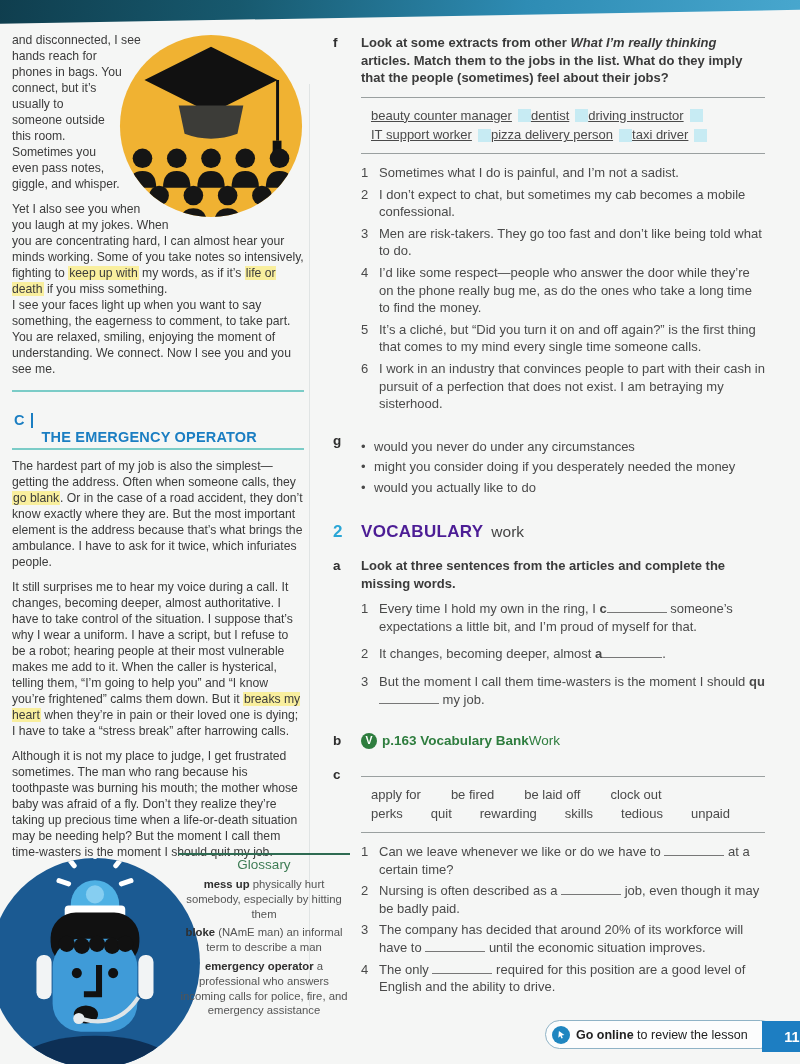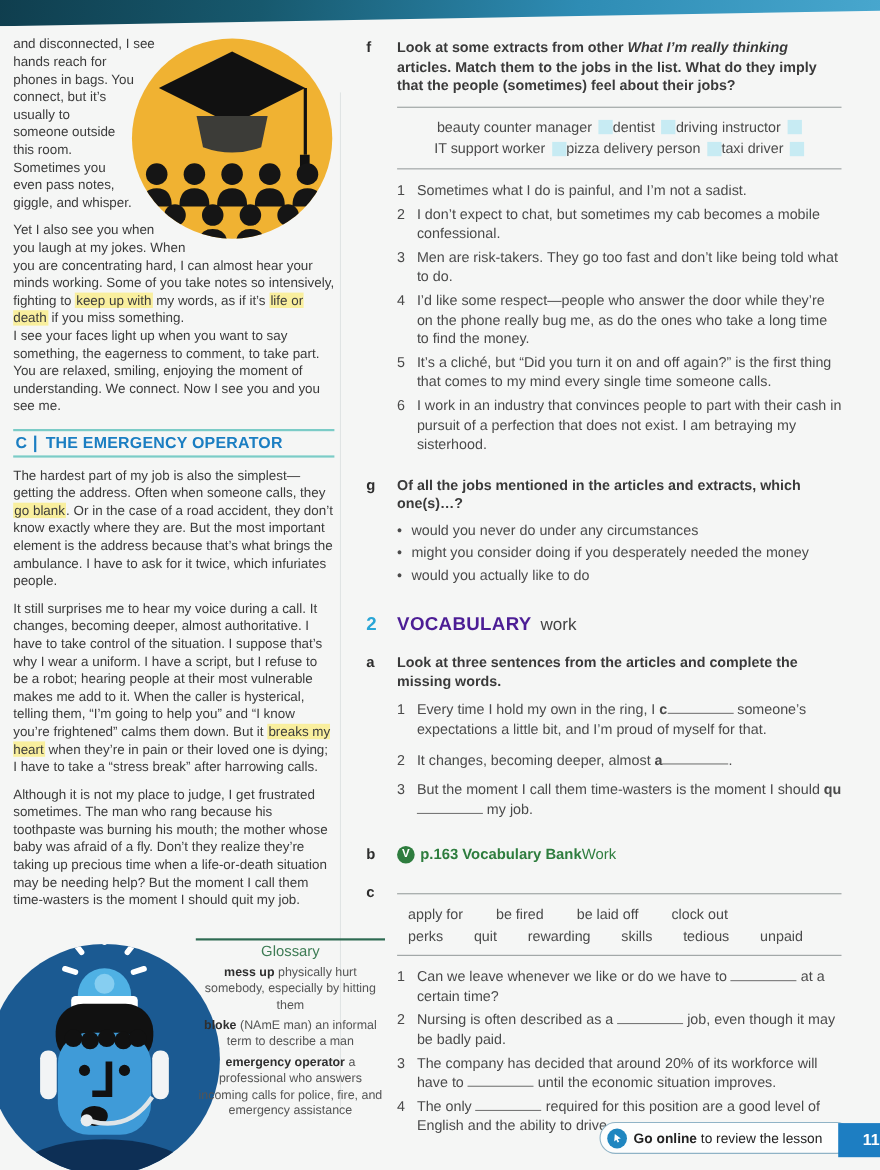--- a/index.html
+++ b/index.html
@@ -19,42 +19,42 @@
   .left-col p{margin:0 0 9px 0;}
   .left-col p.tight{margin-bottom:0;}
   mark{background:#f9ef9e;color:inherit;padding:0 1px;}
 
   .teacher-illo{float:right;width:186px;height:188px;margin:0 0 4px 5px;shape-outside:circle(50%);}
 
   .c-head{display:flex;align-items:center;border-top:2px solid #7bccc7;border-bottom:2px solid #7bccc7;
     padding:3px 0;margin:13px 0 8px 0;}
   .c-head .letter{color:#1b7ec2;font-weight:bold;font-size:14.5px;padding:0 7px 0 2px;}
   .c-head .divider{width:2px;height:15px;background:#1b7ec2;}
-  .c-head .title{color:#1b7ec2;font-weight:bold;font-size:14.5px;padding-left:8px;letter-spacing:.2px;}
+  .c-head .title{color:#1b7ec2;font-weight:bold;font-size:14.5px;padding-left:8px;letter-spacing:.2px;margin-top:34px;}
 
   
   .operator-illo{position:absolute;left:-14px;top:850px;width:222px;height:222px;}
 
   
   .glossary{position:absolute;left:178px;top:853px;width:172px;border-top:2px solid #2e6b52;
     padding-top:2px;background:transparent;z-index:3;text-align:center;}
   .glossary .g-title{color:#3e7c55;font-size:13.5px;margin-bottom:5px;}
   .glossary .entry{font-size:11.3px;line-height:14.8px;color:#555;margin-bottom:4px;}
   .glossary .term{font-weight:bold;color:#2f2f2f;}
 
   
   .right-col{position:absolute;left:333px;top:34px;width:432px;color:#4a4a4a;font-size:13px;line-height:17.6px;}
   .ex-row{display:flex;margin-bottom:0;}
   .ex-letter{width:28px;flex:0 0 28px;font-weight:bold;color:#2e2e2e;font-size:13.5px;}
   .ex-body{flex:1;}
   .instr{font-weight:bold;color:#3a3a3a;}
 
   .list-box{border-top:1px solid #9aa0a0;border-bottom:1px solid #9aa0a0;padding:7px 10px;margin:10px 0 10px 0;color:#4a4a4a;}
   .list-box .row{display:flex;align-items:center;margin:2px 0;}
-  .list-box .row.spread{justify-content:center;}
+  .list-box .row.spread{justify-content:flex-start;text-decoration:underline;}
   .list-box .row.gapped1{column-gap:30px;}
   .list-box .row.gapped2{column-gap:17px;gap:28px;}
   .job{display:flex;align-items:center;}
   .checkbox{display:inline-block;width:13px;height:13px;background:#c7ebf3;margin-left:6px;}
 
   .num-item{display:flex;margin-bottom:4px;}
   .num-item .n{width:18px;flex:0 0 18px;color:#4a4a4a;}
   .num-item .t{flex:1;}
   .spaced .num-item{margin-bottom:10px;}
 
@@ -277,21 +277,20 @@
               <span class="n">6</span>
               <span class="t">I work in an industry that convinces people to part with their cash in pursuit of a perfection that does not exist. I am betraying my sisterhood.</span>
             </div>
         </div>
       </div>
     </div>
 
     <div class="ex-row" style="margin-top:15px;">
       <div class="ex-letter">g</div>
       <div class="ex-body">
-        <div class="instr">Of all the jobs mentioned in the articles and extracts, which one(s)…?</div>
         <div class="bullets">
           <div class="bullet">
               <span class="b">•</span>
               <span>would you never do under any circumstances</span>
             </div>
           <div class="bullet">
               <span class="b">•</span>
               <span>might you consider doing if you desperately needed the money</span>
             </div>
           <div class="bullet">

